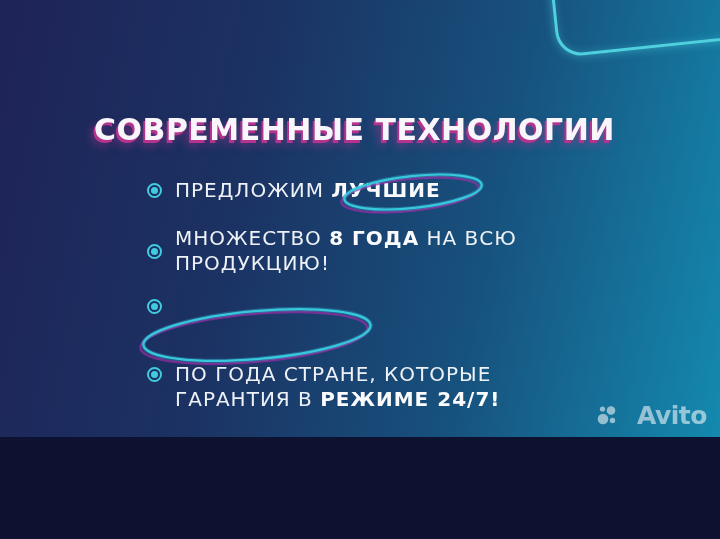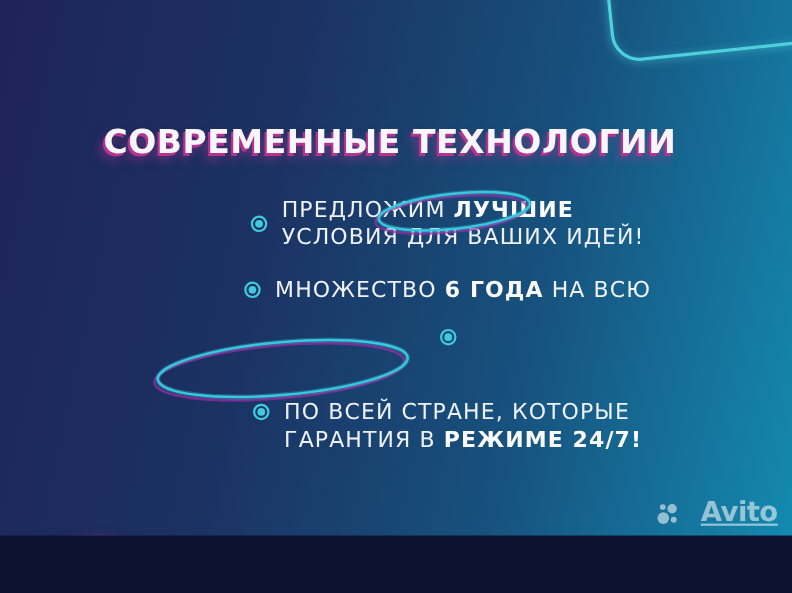--- a/index.html
+++ b/index.html
@@ -1,17 +1,17 @@
 <!DOCTYPE html>
 <html style="--background-top-left: #1f2357; --background-right: #1489af; --title-text: #f8f6fa; --title-shadow: #b4338f; --bullet-accent: #40cbdf; --highlight-stroke: #38c8de; --highlight-shadow: #9c2ca6; --frame-cyan: #4fd0dd; --frame-pink: #cf26a4; --watermark: rgba(255,255,255,0.55);"><head>
 <meta charset="utf-8">
 <style>
   html,body{margin:0;padding:0;background:#0c1230;}
   .slide{
-    position:relative;width:720px;height:487px;overflow:hidden;
+    position:relative;width:720px;height:437px;overflow:hidden;
     background:linear-gradient(102deg,var(--background-top-left) 0%,#1b3263 34%,#17517d 66%,var(--background-right) 100%);
     font-family:"DejaVu Sans","Liberation Sans",sans-serif;
   }
   
   .frame{position:absolute;pointer-events:none;}
   .frame-cyan{
     left:558px;top:-188px;width:430px;height:240px;
     border:3px solid var(--frame-cyan);border-radius:26px;
     transform:rotate(-6deg);transform-origin:0 100%;
     box-shadow:0 0 10px rgba(79,208,221,.55), inset 0 0 8px rgba(79,208,221,.3);
@@ -22,77 +22,76 @@
     transform:rotate(-14deg);transform-origin:100% 0;
     box-shadow:0 0 12px rgba(207,38,164,.6), inset 0 0 8px rgba(207,38,164,.35);
   }
   .title{
     position:absolute;left:94px;top:112px;margin:0;
     font-size:30px;font-weight:800;letter-spacing:.5px;white-space:nowrap;
     color:var(--title-text);
     text-shadow:-2px 3px 0 var(--title-shadow), -4px 6px 9px rgba(178,58,149,.5);
   }
   .bullets{position:absolute;left:147px;top:178px;margin:0;padding:0;list-style:none;width:520px;}
-  .bullet{display:flex;align-items:center;gap:13px;margin-bottom:23px;justify-content:center;}
+  .bullet{display:flex;align-items:center;gap:13px;margin-bottom:23px;}
   .ring{
     flex:0 0 auto;width:11px;height:11px;border-radius:50%;
     border:2.5px solid var(--bullet-accent);
     display:flex;align-items:center;justify-content:center;
   }
   .ring i{display:block;width:7px;height:7px;border-radius:50%;background:var(--bullet-accent);}
   .btext{
     font-size:20px;line-height:25px;letter-spacing:1px;color:#eef1f6;white-space:nowrap;
   }
   .btext b{font-weight:700;color:#fbfbfd;}
   .ellipses{position:absolute;left:0;top:0;pointer-events:none;}
   .ellipses ellipse{fill:none;}
   .hl-shadow{stroke:var(--highlight-shadow);stroke-width:2.4;stroke-opacity:.7;}
   .hl-glow{stroke:var(--highlight-stroke);stroke-width:4.5;stroke-opacity:.3;}
   .hl-main{stroke:var(--highlight-stroke);stroke-width:2.2;}
   .watermark{
-    position:absolute;right:13px;bottom:9px;display:flex;align-items:flex-end;gap:18px;
+    position:absolute;right:13px;bottom:9px;display:flex;align-items:flex-start;gap:18px;
     color:var(--watermark);
-    text-decoration:underline;
   }
   .watermark .word{font-size:25px;font-weight:700;letter-spacing:-.5px;line-height:1;}
   .watermark svg{display:block;}
 </style>
 </head>
 <body>
 
 <div class="slide">
 
   <div class="frame frame-cyan"></div>
   <div class="frame frame-pink"></div>
 
   <h1 class="title">СОВРЕМЕННЫЕ ТЕХНОЛОГИИ</h1>
 
   <ul class="bullets" id="bullets">
       <li class="bullet">
         <span class="ring">
           <i></i>
         </span>
-        <div class="btext"><span>ПРЕДЛОЖИМ </span><b>ЛУЧШИЕ</b><br><span>УСЛОВИЯ ДЛЯ ВАШИХ ИДЕЙ!</span></div>
+        <div class="btext"><span>ПРЕДЛОЖИМ </span><b>ЛУЧШИЕ</b><br></div>
       </li>
       <li class="bullet">
         <span class="ring">
           <i></i>
         </span>
-        <div class="btext"><span>МНОЖЕСТВО </span><b>6 ГОДА</b><span> НА ВСЮ</span><br></div>
+        <div class="btext"><span>МНОЖЕСТВО </span><b>8 ГОДА</b><span> НА ВСЮ</span><br><span>ПРОДУКЦИЮ!</span></div>
       </li>
       <li class="bullet">
         <span class="ring">
           <i></i>
         </span>
       </li>
       <li class="bullet">
         <span class="ring">
           <i></i>
         </span>
-        <div class="btext"><br><span>ПО ВСЕЙ СТРАНЕ, КОТОРЫЕ</span><br><span>ГАРАНТИЯ В </span><b>РЕЖИМЕ 24/7!</b></div>
+        <div class="btext"><br><span>ПО ГОДА СТРАНЕ, КОТОРЫЕ</span><br><span>ГАРАНТИЯ В </span><b>РЕЖИМЕ 24/7!</b></div>
       </li>
     </ul>
 
   <svg class="ellipses" width="720" height="539" viewBox="0 0 720 539">
     <g>
       <ellipse class="hl-shadow" cx="410" cy="195" rx="69" ry="16" transform="rotate(-6 410 195)"></ellipse>
       <ellipse class="hl-glow" cx="413" cy="192" rx="69" ry="16" transform="rotate(-6 413 192)"></ellipse>
       <ellipse class="hl-main" cx="413" cy="192" rx="69" ry="16" transform="rotate(-6 413 192)"></ellipse>
     </g>
     <g>

